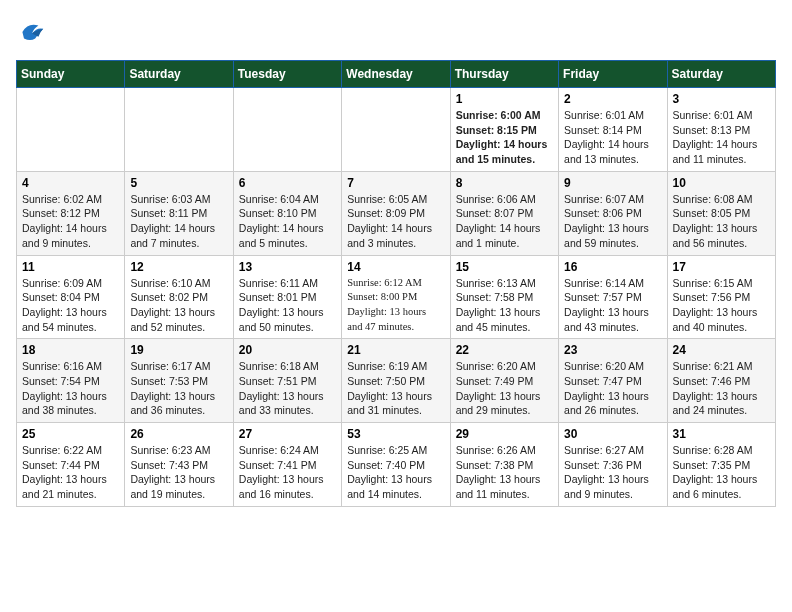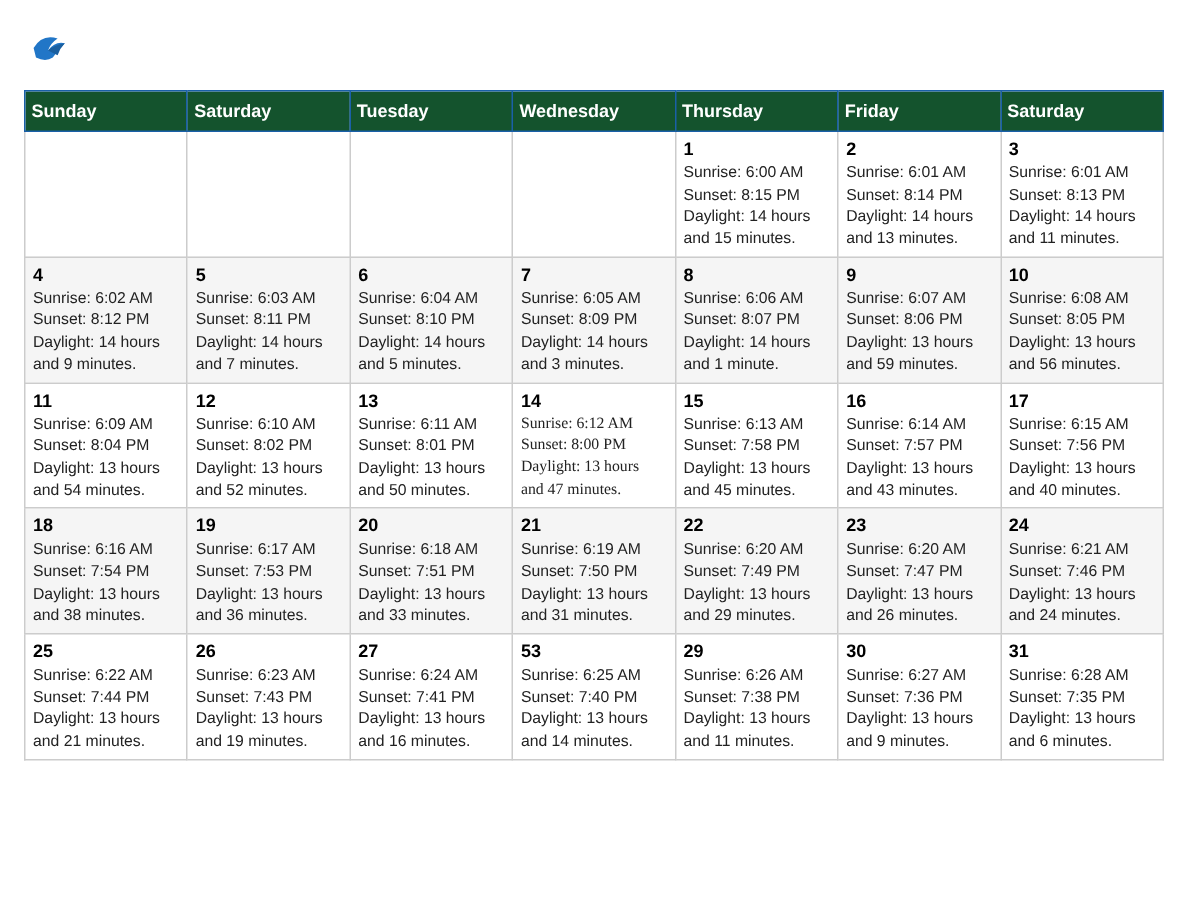--- a/index.html
+++ b/index.html
@@ -119,21 +119,21 @@
       </tr>
   </thead>
   <tbody id="calendar-body">
   <tr>
         <td class="empty-cell"></td>
         <td class="empty-cell"></td>
         <td class="empty-cell"></td>
         <td class="empty-cell"></td>
         <td>
           <span class="day-number">1</span>
-          <div class="day-info" style="white-space: pre-line;">Sunrise: 6:00 AM
+          <div class="day-info" style="white-space: pre-line; font-weight: bold;">Sunrise: 6:00 AM
 Sunset: 8:15 PM
 Daylight: 14 hours
 and 15 minutes.</div>
         </td>
         <td>
           <span class="day-number">2</span>
           <div class="day-info" style="white-space: pre-line;">Sunrise: 6:01 AM
 Sunset: 8:14 PM
 Daylight: 14 hours
 and 13 minutes.</div>

